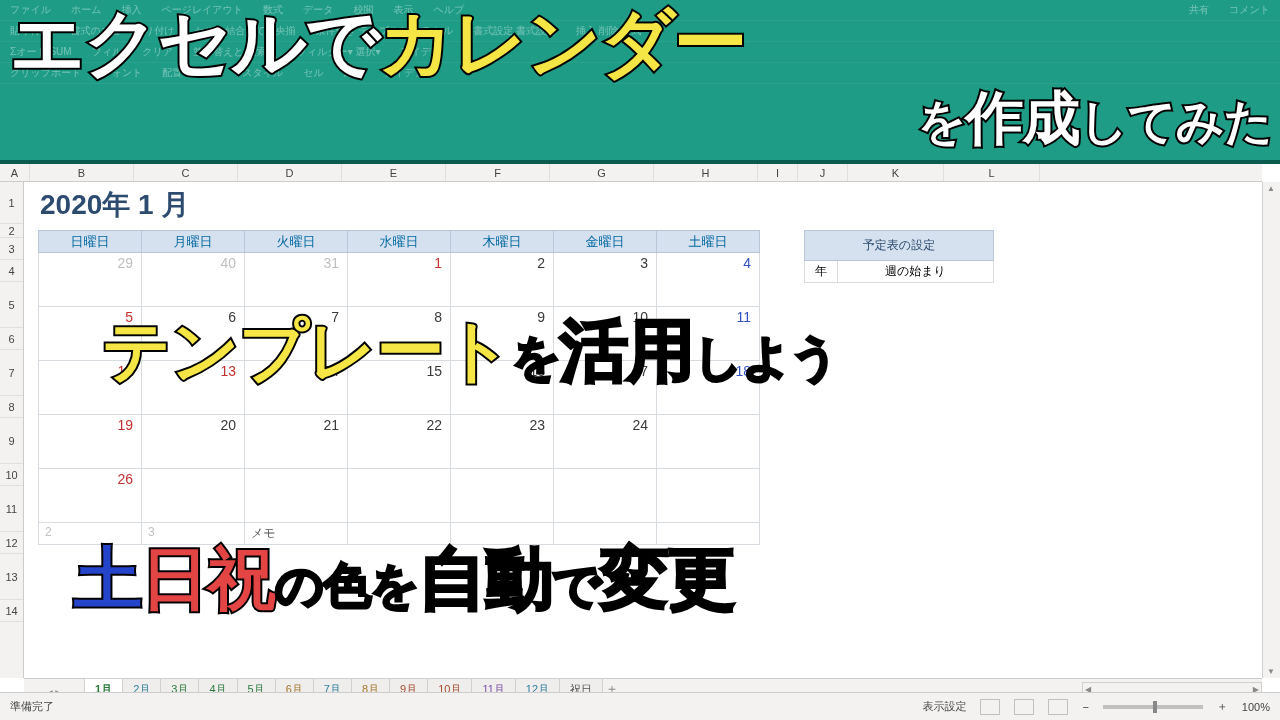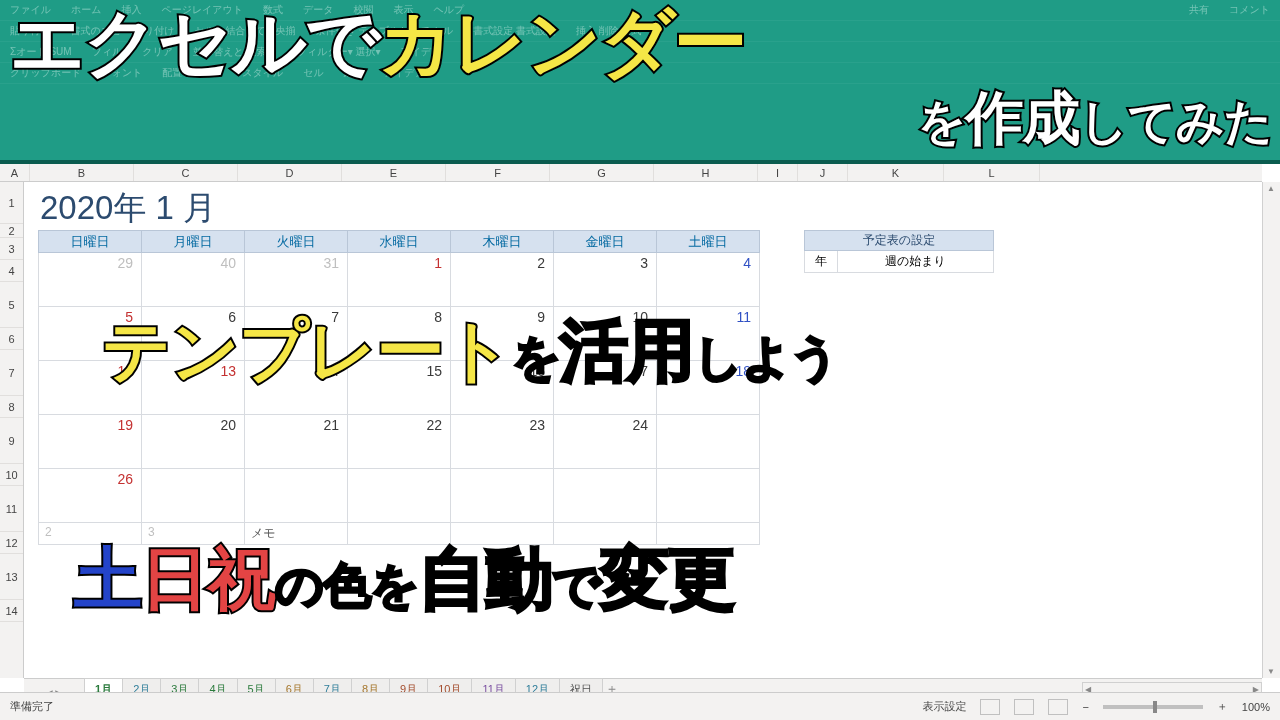--- a/index.html
+++ b/index.html
@@ -18,32 +18,32 @@
 
   
   .sheet-area { position: absolute; top: 164px; left: 0; right: 0; bottom: 22px; background: #fff; }
   .col-headers { position: absolute; top: 0; left: 0; right: 18px; height: 18px; display: flex; background: #f3f2f1; font-size: 11px; color: #444; border-bottom: 1px solid #ccc; }
   .col-headers div { border-right: 1px solid #e1dfdd; text-align: center; line-height: 18px; }
   .row-headers { position: absolute; top: 18px; left: 0; width: 24px; bottom: 20px; background: #f3f2f1; font-size: 11px; color: #444; border-right: 1px solid #ccc; }
   .row-headers div { height: 34px; line-height: 34px; text-align: center; border-bottom: 1px solid #e1dfdd; }
 
   .content { position: absolute; top: 18px; left: 24px; right: 18px; bottom: 20px; }
 
-  .month-title { position: absolute; top: 4px; left: 16px; font-size: 33px; font-weight: 400; color: #2c4b6f; }
+  .month-title { position: absolute; top: 4px; left: 16px; font-size: 28px; font-weight: 700; color: #2c4b6f; }
 
   .calendar { position: absolute; top: 48px; left: 14px; width: 722px; border-collapse: collapse; }
   .calendar th { background: #d6e1ef; color: #0369a1; font-weight: 400; font-size: 13px; height: 22px; border: 1px solid #b9c6d7; }
   .calendar td { height: 54px; font-size: 14px; text-align: right; vertical-align: top; border: 1px solid #d8dbe0; padding: 2px 8px 0 0; color: #3a3a3a; }
   .calendar tr.memo td { height: 22px; font-size: 12px; text-align: left; padding-left: 6px; color: #555; }
   .gray { color: #bfbfbf !important; }
   .red { color: #c43131 !important; }
   .blue { color: #3151c4 !important; }
 
   .settings { position: absolute; top: 48px; left: 780px; width: 190px; border-collapse: collapse; }
-  .settings th { background: #d6e1ef; color: #2c4b6f; font-weight: 400; font-size: 12px; height: 20px; border: 1px solid #b9c6d7; }
+  .settings th { background: #d6e1ef; color: #2c4b6f; font-weight: 400; font-size: 12px; height: 30px; border: 1px solid #b9c6d7; }
   .settings td { font-size: 12px; height: 22px; border: 1px solid #d8dbe0; text-align: center; background: #fff; }
 
   
   .caption { position: absolute; font-size: 64px; font-weight: 900; letter-spacing: -1px; white-space: nowrap; }
   .caption2 { top: 124px; left: 78px; }
   .caption3 { top: 352px; left: 50px; }
   .ob { color: #000; -webkit-text-stroke: 3px #000; }
   .cblue { color: #2444c9; -webkit-text-stroke: 4px #000; paint-order: stroke fill; }
   .cred { color: #e34444; -webkit-text-stroke: 4px #000; paint-order: stroke fill; }
   .big { font-size: 68px; }

